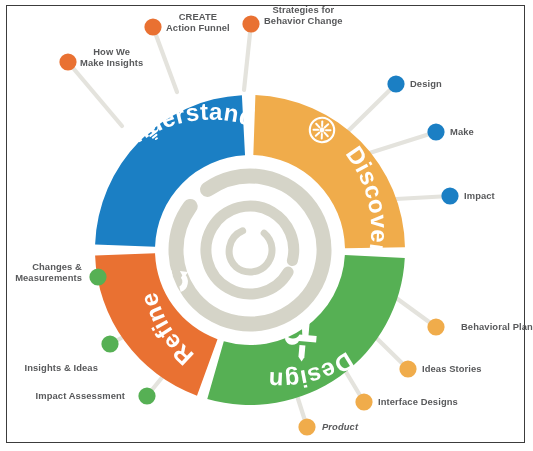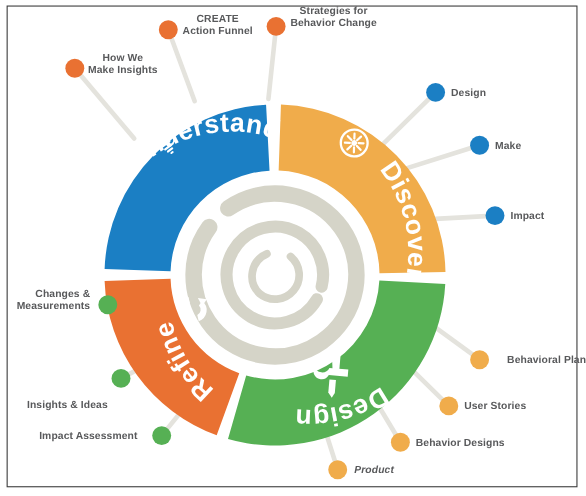--- a/index.html
+++ b/index.html
@@ -184,21 +184,21 @@
       <div class="lbl l" style="left: 80px; top: 46px;">How We
 Make Insights</div>
       <div class="lbl l" style="left: 166px; top: 11px;">CREATE
 Action Funnel</div>
       <div class="lbl l" style="left: 264px; top: 4px;">Strategies for
 Behavior Change</div>
       <div class="lbl l" style="left: 410px; top: 78px;">Design</div>
       <div class="lbl l" style="left: 450px; top: 126px;">Make</div>
       <div class="lbl l" style="left: 464px; top: 190px;">Impact</div>
       <div class="lbl l" style="left: 450px; top: 321px; margin-left: 11px;">Behavioral Plan</div>
-      <div class="lbl l" style="left: 422px; top: 363px;">User Stories</div>
-      <div class="lbl l" style="left: 378px; top: 396px;">Behavior Designs</div>
+      <div class="lbl l" style="left: 422px; top: 363px;">Ideas Stories</div>
+      <div class="lbl l" style="left: 378px; top: 396px;">Interface Designs</div>
       <div class="lbl l" style="left: 322px; top: 421px; font-style: italic;">Product</div>
       <div class="lbl r" style="right: 451px; top: 261px;">Changes &amp;
 Measurements</div>
       <div class="lbl r" style="right: 435px; top: 338px; margin-top: 24px;">Insights &amp; Ideas</div>
       <div class="lbl r" style="right: 408px; top: 390px; text-align: right;">Impact Assessment</div>
     </div>
 </div>
 
 </body></html>

